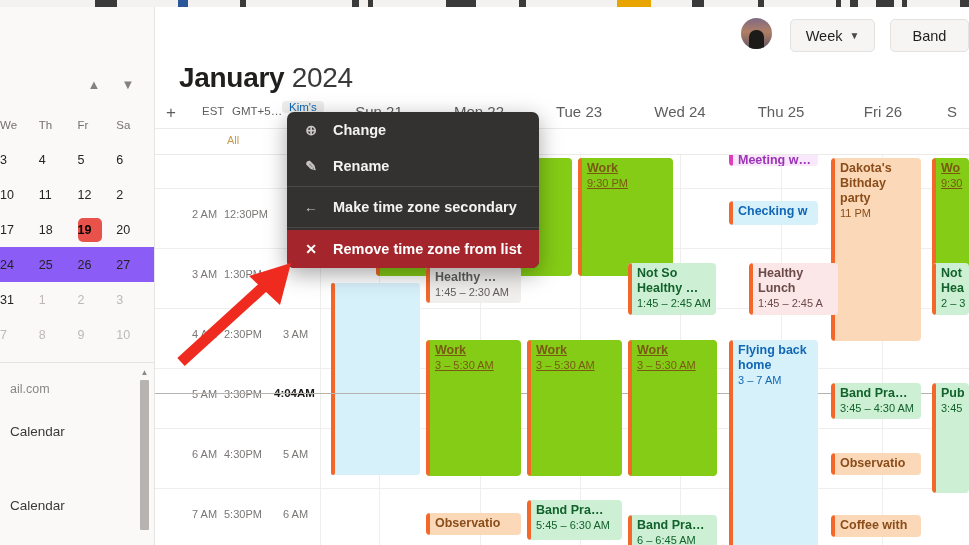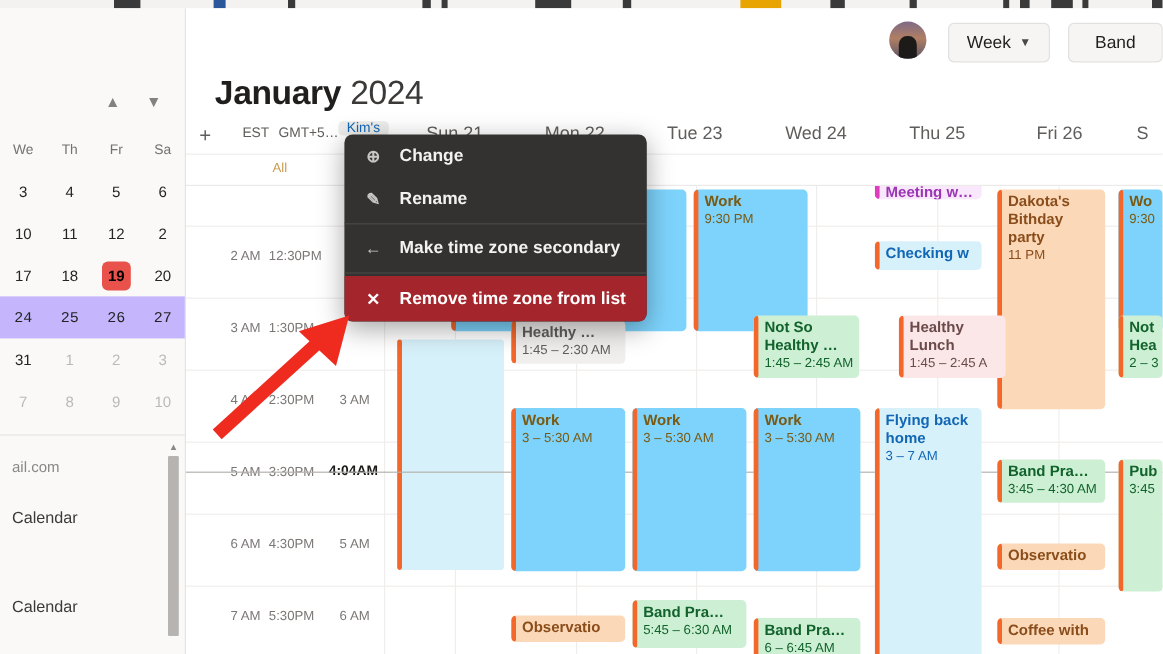--- a/index.html
+++ b/index.html
@@ -31,31 +31,31 @@
     position: absolute; right: 18px; top: 70px;
     display: flex; gap: 18px; align-items: center;
   }
   .chev { width: 16px; height: 16px; color: #85817e; font-size: 13px; line-height: 16px; text-align: center; cursor: pointer; }
 
   .mini-cal {
     position: absolute; left: 0; top: 100px; width: 155px;
   }
   .mc-row { display: flex; height: 35px; align-items: center; }
   .mc-cell {
-    flex: 1 1 0; text-align: center; font-size: 12.5px; color: #242424;
+    flex: 1 1 0; font-size: 12.5px; color: #242424;
     position: relative;
   }
   .mc-head .mc-cell { font-size: 11.5px; color: #75716e; }
   .mc-cell.muted { color: #bcb9b6; }
   .mc-cell .pill {
     display: inline-block; min-width: 24px; line-height: 24px; height: 24px;
     border-radius: 5px;
   }
   .mc-cell.today .pill { background: #e8524a; color: #000000; font-weight: 600; }
-  .mc-row.weekhl { background: #c4b5fd; font-family: Liberation Mono, monospace; }
+  .mc-row.weekhl { background: #8b5cf6; }
 
   .sb-divider { position: absolute; left: 0; top: 355px; width: 155px; height: 1px; background: #e6e4e2; }
 
   .sb-list { position: absolute; left: 0; top: 362px; width: 155px; }
   .sb-entry {
     padding: 0 10px; height: 44px; display: flex; align-items: center;
     font-size: 13.5px; color: #3b3a39; white-space: nowrap;
   }
   .sb-entry.acct { color: #8a8886; font-size: 12.5px; height: 40px; }
 
@@ -145,21 +145,21 @@
 
   .ev {
     position: absolute; border-radius: 4px; overflow: hidden;
     padding: 3px 5px 3px 9px; font-size: 12.5px; line-height: 15px;
   }
   .ev .bar { position: absolute; left: 0; top: 0; bottom: 0; width: 4px; border-radius: 3px; }
   .ev .ttl { font-weight: 600; white-space: nowrap; overflow: hidden; }
   .ev .ttl.wrap { white-space: normal; }
   .ev .tm { font-size: 11px; font-weight: 400; white-space: nowrap; }
 
-  .ev.yellow { background: #7dd3fc; color: #7a5a12; }
+  .ev.yellow { background: #84cc16; color: #7a5a12; text-decoration: underline; }
   .ev.yellow .bar { background: #f4672b; }
   .ev.green  { background: #cdf0d4; color: #12622c; }
   .ev.green .bar { background: #f4672b; }
   .ev.peach  { background: #fbd9b8; color: #8a4d1b; }
   .ev.peach .bar { background: #f4672b; }
   .ev.pink   { background: #fbe7e7; color: #6b4a4a; margin-left: 20px; }
   .ev.pink .bar { background: #f4672b; }
   .ev.blue   { background: #d7f1fb; color: #1267b4; }
   .ev.blue .bar { background: #f4672b; }
   .ev.lightgray { background: #f1efed; color: #605e5c; }

